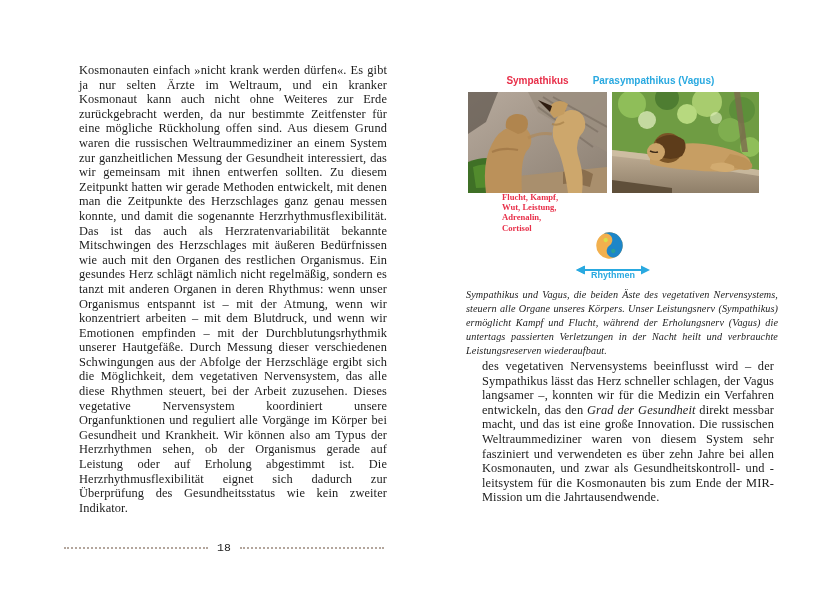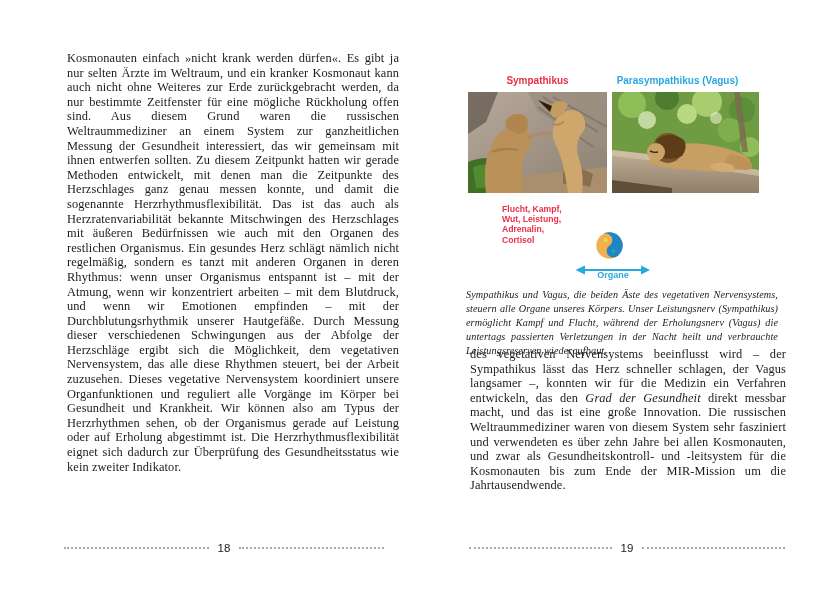--- a/index.html
+++ b/index.html
@@ -5,46 +5,46 @@
   html,body{margin:0;padding:0;background:#ffffff;}
   .canvas{
     position:relative;width:822px;height:595px;background:#ffffff;
     font-family:"Liberation Serif", serif;color:#1b1b1b;overflow:hidden;
   }
   
   .bodytext{
     position:absolute;text-align:justify;
     font-size:12.4px;line-height:14.6px;letter-spacing:.1px;
   }
-  .bodytext p{margin:4px;}
+  .bodytext p{margin:16px;}
   .bodytext p.indent{text-indent:17px;}
   .italic{font-style:italic;}
   
   .footer{
     position:absolute;display:flex;align-items:center;height:12px;
   }
   .dotted-rule{flex:1;height:0;border-top:2px dotted #b3a69d;}
   .pagenum{
     padding:0 9px;font-size:11.5px;color:#1b1b1b;line-height:12px;
-    font-family:Liberation Sans, sans-serif;
+    font-family:Liberation Mono, monospace;
   }
   
   .fig-title{
     position:absolute;left:466px;top:54px;width:294px;text-align:center;
     font-family:"Liberation Sans", sans-serif;font-weight:bold;font-size:12.5px;color:#111;
   }
   .col-heading{
     position:absolute;top:75px;text-align:center;
     font-family:"Liberation Sans", sans-serif;font-weight:bold;font-size:10px;
   }
   .photo{position:absolute;top:92px;height:101px;overflow:hidden;}
   .photo svg{display:block;}
   .fig-sublabel{
-    position:absolute;top:204px;
-    font-family:Liberation Sans, sans-serif;font-weight:bold;font-size:8.6px;
+    position:absolute;top:192px;
+    font-family:Liberation Serif, serif;font-weight:bold;font-size:8.6px;
     line-height:10.2px;white-space:pre-line;
   }
   .balance-label{
     position:absolute;left:576px;top:270px;width:74px;text-align:center;
     font-family:"Liberation Sans", sans-serif;font-weight:bold;font-size:9px;
   }
   .fig-caption{
     position:absolute;left:466px;top:288px;width:312px;text-align:justify;
     font-style:italic;font-size:10.2px;line-height:14px;letter-spacing:.1px;
   }
@@ -60,21 +60,21 @@
   </div>
 
   <div class="footer" style="left:64px;top:542px;width:320px;">
     <div class="dotted-rule"></div>
     <div class="pagenum">18</div>
     <div class="dotted-rule"></div>
   </div>
 
 
   <div class="col-heading" style="left:468px;width:139px;color:#e8304a;">Sympathikus</div>
-  <div class="col-heading" style="left:604px;width:147px;color:#29a9e0;">Parasympathikus (Vagus)</div>
+  <div class="col-heading" style="left:580px;width:147px;color:#29a9e0;">Parasympathikus (Vagus)</div>
 
   <div class="photo" style="left:468px;width:139px;">
     <svg width="139" height="101" viewBox="0 0 139 101">
       <defs>
         <linearGradient id="rockL" x1="0" y1="0" x2="1" y2="1">
           <stop offset="0" stop-color="#b7aa9d"></stop>
             <stop offset="1" stop-color="#8b7f72"></stop>
         </linearGradient>
       </defs>
       <rect x="0" y="0" width="139" height="101" fill="url(#rockL)"></rect>
@@ -149,27 +149,22 @@
   </div>
 
   <div class="abs" style="left:576px;top:261px;width:74px;height:10px;">
     <svg width="74" height="10" viewBox="0 0 74 10">
       <line x1="8" y1="5" x2="66" y2="5" stroke="#29a9e0" stroke-width="1.8"></line>
       <path d="M8,5 L16,1 L16,9 Z" fill="#29a9e0" transform="translate(-8,0) scale(1)"></path>
       <path d="M0,5 L9,0.5 L9,9.5 Z" fill="#29a9e0"></path>
       <path d="M74,5 L65,0.5 L65,9.5 Z" fill="#29a9e0"></path>
     </svg>
   </div>
-  <div class="balance-label" style="color:#29a9e0;">Organe</div>
+  <div class="balance-label" style="color:#29a9e0;">Rhythmen</div>
 
   <div class="fig-caption">Sympathikus und Vagus, die beiden Äste des vegetativen Nervensystems, steuern alle Organe unseres Körpers. Unser Leistungsnerv (Sympathikus) ermöglicht Kampf und Flucht, während der Erholungsnerv (Vagus) die untertags passierten Verletzungen in der Nacht heilt und verbrauchte Leistungsreserven wiederaufbaut.</div>
 
   <div class="bodytext" style="left:466px;top:343px;width:324px;">
     <p><span>des vegetativen Nervensystems beeinflusst wird – der Sympathikus lässt das Herz schneller schlagen, der Vagus langsamer –, konnten wir für die Medizin ein Verfahren entwickeln, das den </span><span class="italic">Grad der Gesundheit</span><span> direkt messbar macht, und das ist eine große Innovation. Die russischen Weltraummediziner waren von diesem System sehr fasziniert und verwendeten es über zehn Jahre bei allen Kosmonauten, und zwar als Gesundheitskontroll- und -leitsystem für die Kosmonauten bis zum Ende der MIR-Mission um die Jahrtausendwende.</span></p>
   </div>
 
-  <div class="footer" style="left:469px;top:542px;width:316px;">
-    <div class="dotted-rule"></div>
-    <div class="pagenum">19</div>
-    <div class="dotted-rule"></div>
-  </div>
 
 </div>
 
 </body></html>

